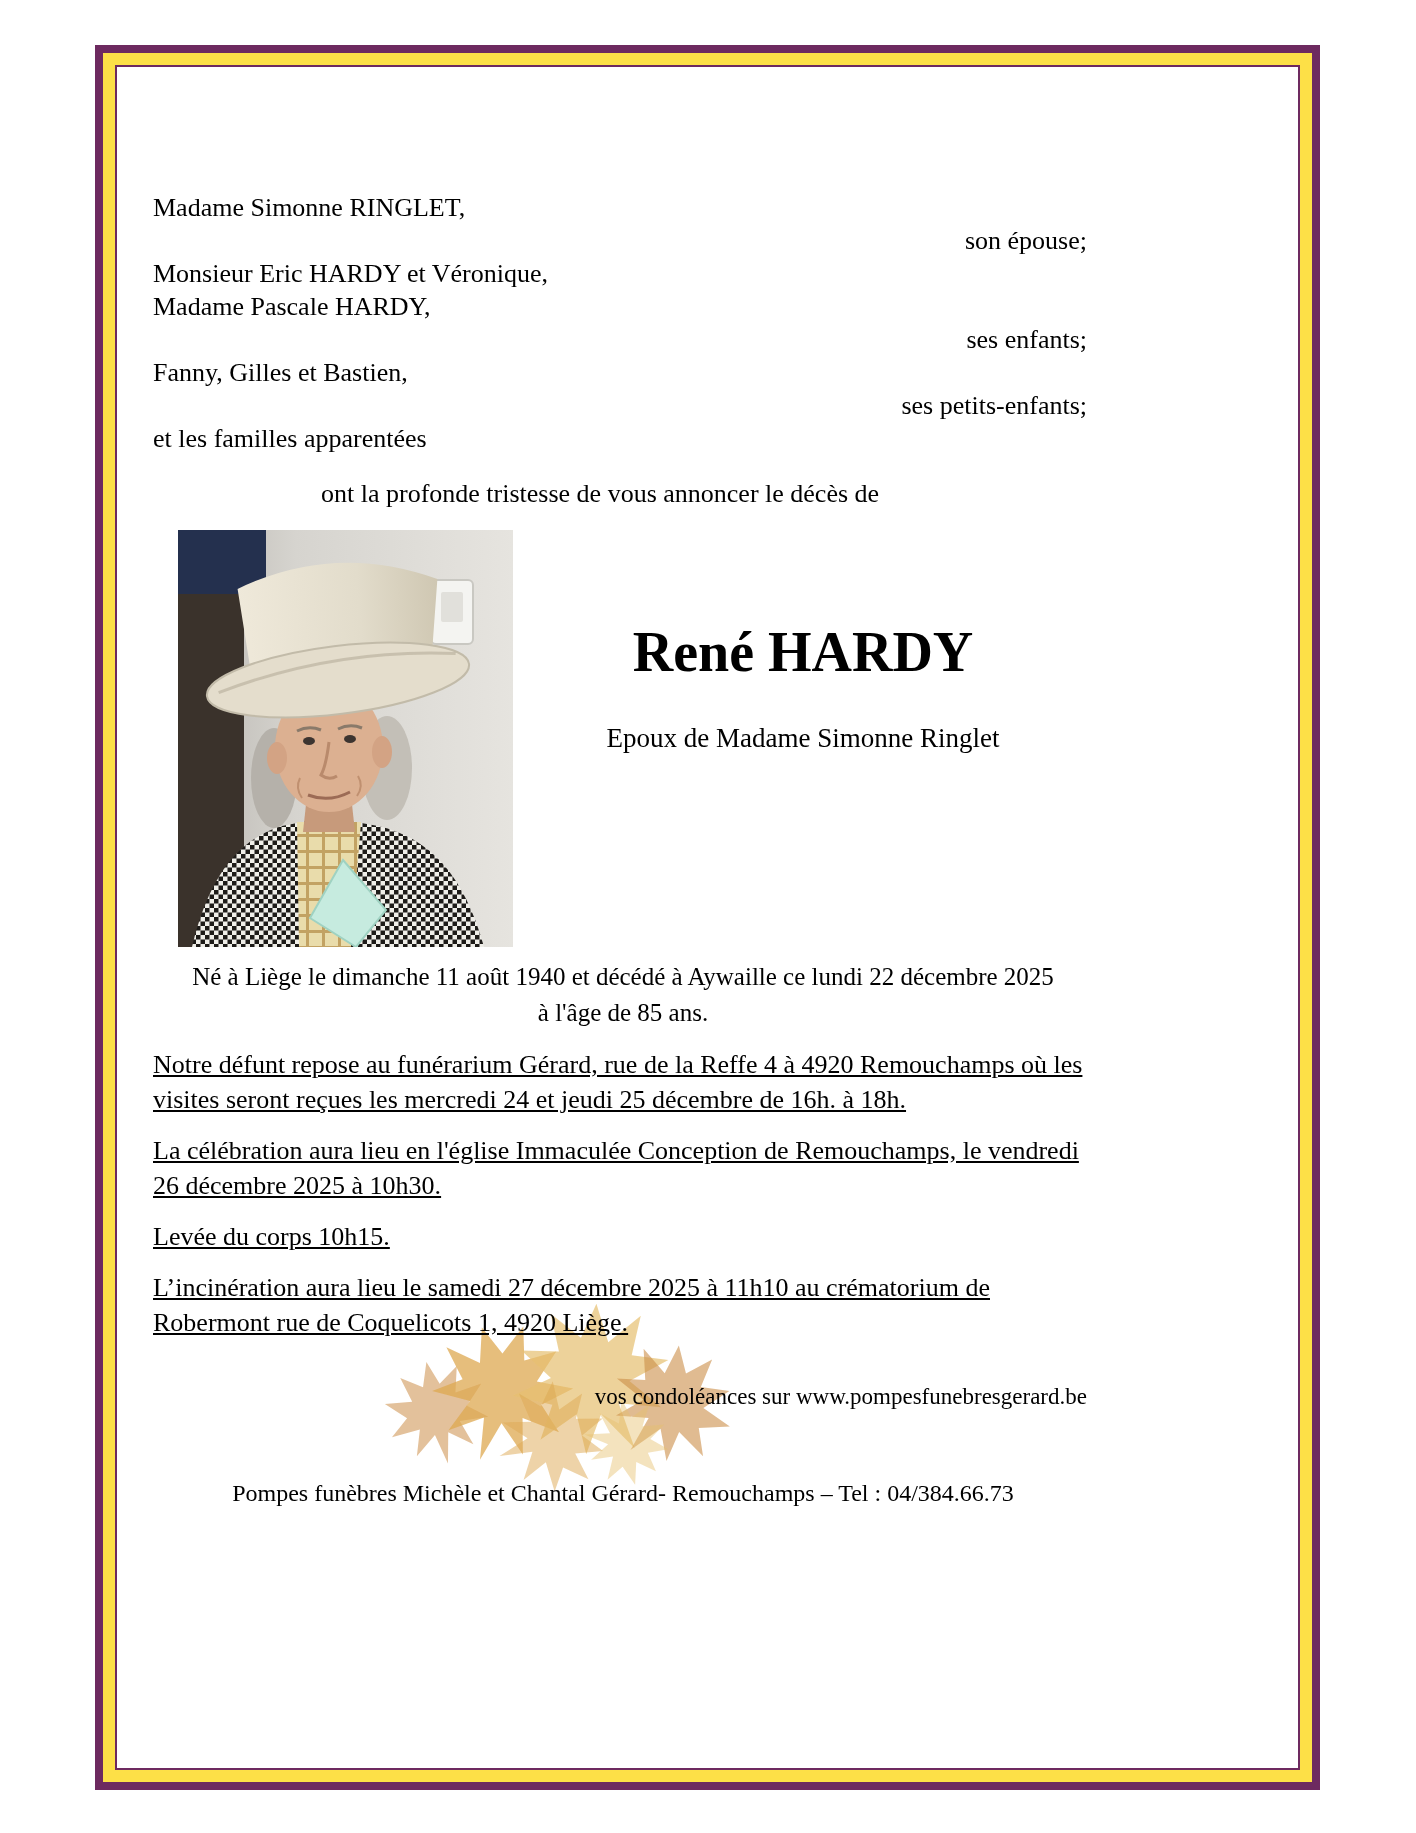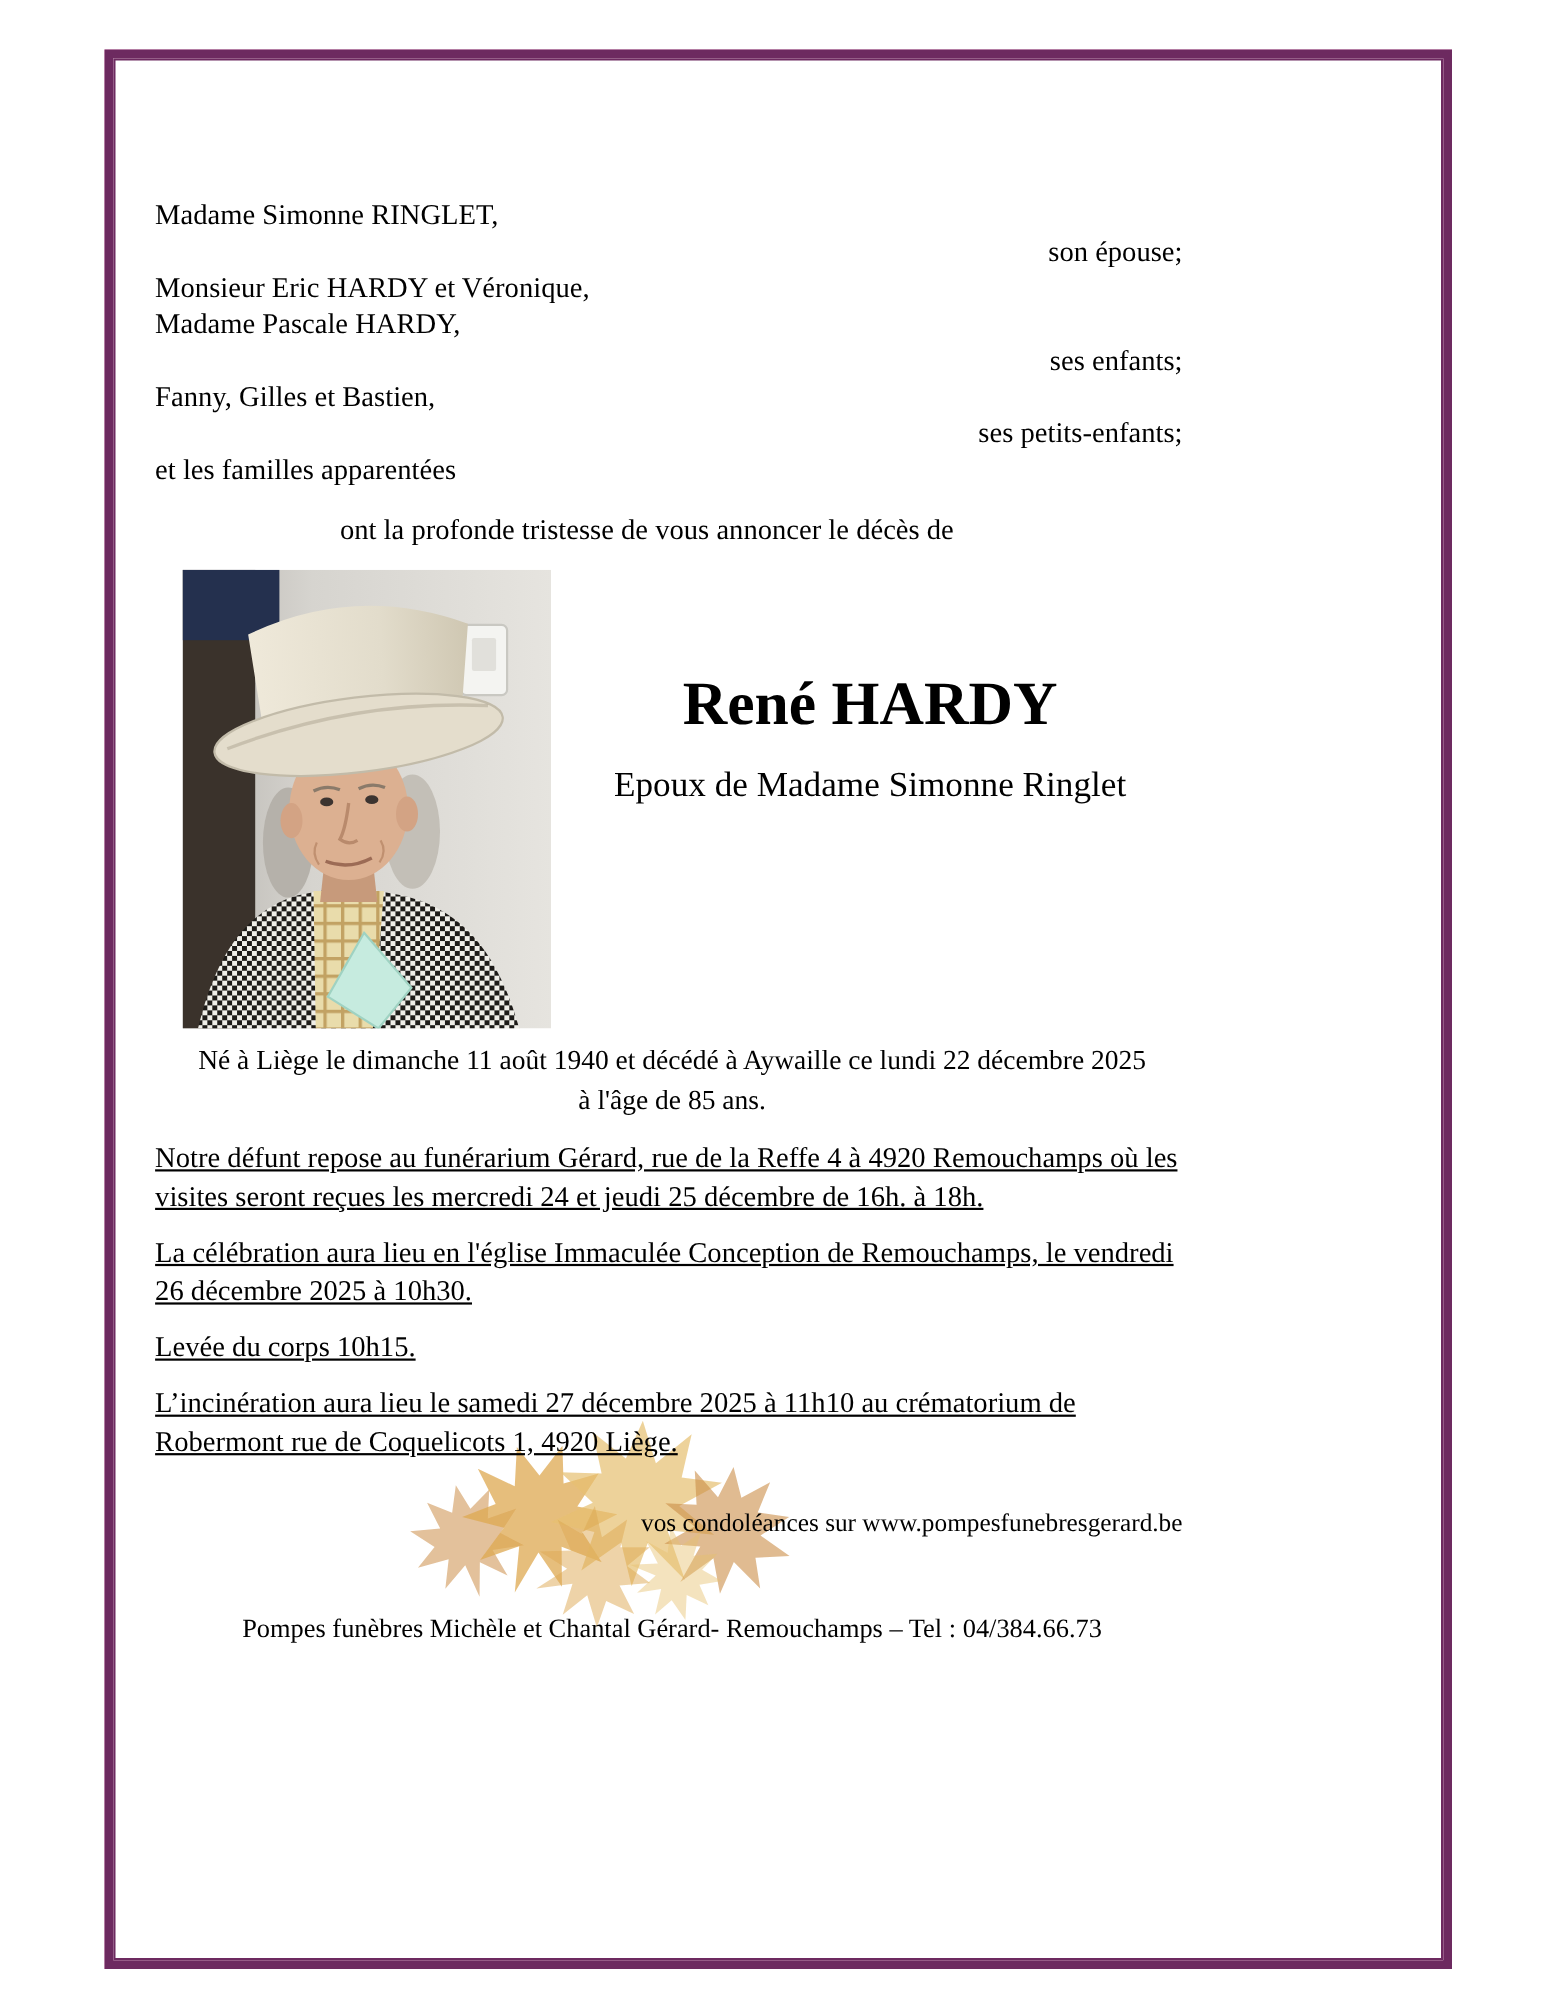--- a/index.html
+++ b/index.html
@@ -11,21 +11,21 @@
   *{box-sizing:border-box;}
   html,body{margin:0;padding:0;}
   body{
     width:1416px;height:1833px;position:relative;overflow:hidden;
     background:#ffffff;color:#000;
     font-family:"Liberation Serif","DejaVu Serif",serif;
   }
   .frame{
     position:absolute;left:95px;top:45px;right:96px;bottom:43px;
     border:8px solid var(--border-color);
-    padding:0;background:#f9a8d4;
+    padding:12px;background:#fde047;
   }
   .frame-inner{
     width:100%;height:100%;
     border:2px solid var(--border-color);
     position:relative;overflow:hidden;background:#fff;
   }
   .leaves{
     position:absolute;left:225px;top:1225px;width:450px;height:200px;
     z-index:0;opacity:.85;filter:blur(.5px);
   }
@@ -38,21 +38,21 @@
   }
   .fam{margin:0;}
   .fam.right{text-align:right;padding-right:6px;}
   .announcement{margin:22px 0 0 168px;width:fit-content;}
   .hero{display:flex;margin-top:20px;}
   .photo{width:335px;height:417px;margin-left:25px;flex:none;}
   .photo svg{display:block;}
   .hero-text{flex:1;text-align:center;padding-top:62px;}
   .deceased-title{font-size:44px;line-height:1.1;}
   .deceased-name{font-size:56px;font-weight:bold;line-height:1.1;margin-top:30px;}
-  .spouse-line{font-size:32px;line-height:1.1;margin-top:24px;}
+  .spouse-line{font-size:27px;line-height:1.1;margin-top:40px;}
   .centered{text-align:center;margin:12px 0 0;font-size:25px;line-height:36px;}
   .centered span{white-space:nowrap;}
   .para{margin:16px 0 0;line-height:35px;text-decoration:underline;}
   .condolences{text-align:right;padding-right:6px;margin:40px 0 0;font-size:23px;}
   .funeral-home{text-align:center;margin:64px 0 0;font-size:24px;}
 </style>
 </head>
 <body>
 
 <div class="frame">

